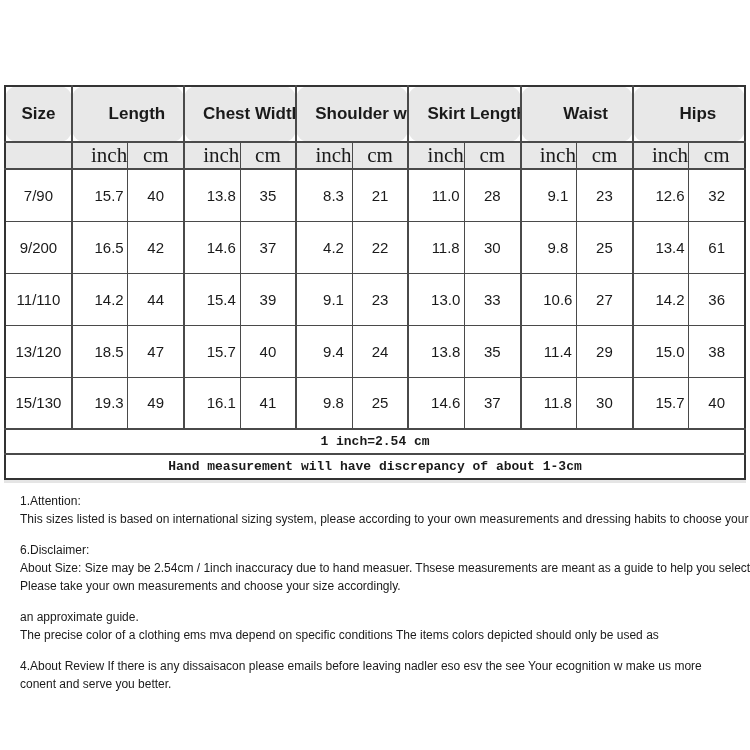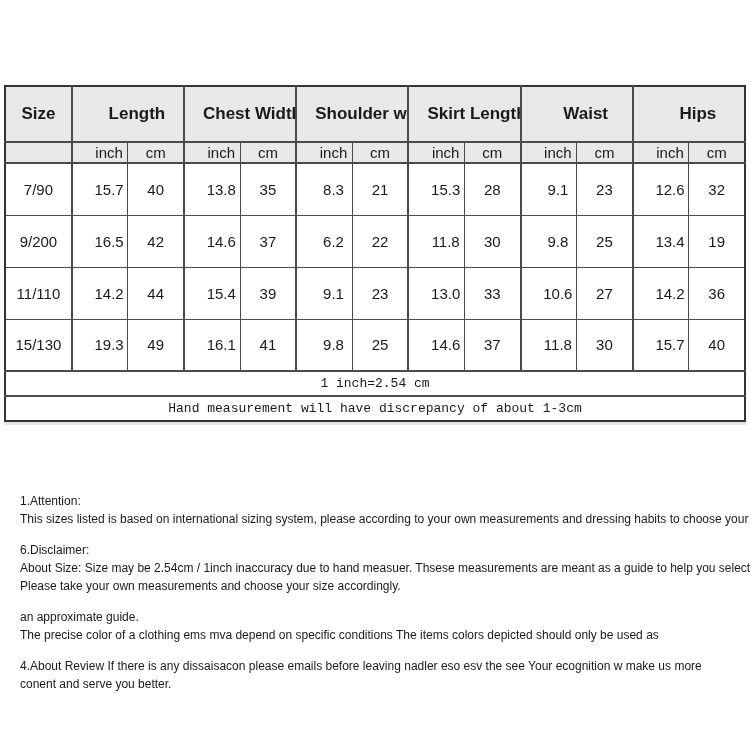--- a/index.html
+++ b/index.html
@@ -38,38 +38,40 @@
     overflow:hidden;
     white-space:nowrap;
   }
   tr.group-row th{
     height:56px;
     background:var(--header-bg);
     font-size:17px;
     font-weight:bold;
     line-height:1.15;
     border-bottom-width:2px;
+    border-radius:13px;
   }
   tr.unit-row th{
     height:21px;
     background:var(--header-bg);
-    font-size:15px;
+    font-size:21px;
     font-weight:normal;
     border-bottom-width:2px;
+    font-family:Liberation Serif, serif;
   }
   tr.data-row td{
     height:52px;
     font-size:15px;
     font-weight:normal;
     background:#ffffff;
   }
   td.note-cell{
     height:25px;
     font-family:"Liberation Mono","DejaVu Sans Mono",monospace;
-    font-weight:normal;
+    font-weight:bold;
     font-size:13px;
     background:#ffffff;
     border-top-width:2px;
   }
   .gsep{border-left-width:2px;padding-left:18px;}
   .notes{
     position:absolute;
     left:20px;top:492px;width:736px;
     font-size:12px;
     line-height:18px;
@@ -126,58 +128,73 @@
         </thead>
         <tbody>
           <tr class="data-row">
             <td>7/90</td>
             <td class="gsep">15.7</td>
             <td>40</td>
             <td class="gsep">13.8</td>
             <td>35</td>
             <td class="gsep">8.3</td>
             <td>21</td>
-            <td class="gsep">15.3</td>
+            <td class="gsep">11.0</td>
             <td>28</td>
             <td class="gsep">9.1</td>
             <td>23</td>
             <td class="gsep">12.6</td>
             <td>32</td>
           </tr>
           <tr class="data-row">
             <td>9/200</td>
             <td class="gsep">16.5</td>
             <td>42</td>
             <td class="gsep">14.6</td>
             <td>37</td>
-            <td class="gsep">6.2</td>
+            <td class="gsep">4.2</td>
             <td>22</td>
             <td class="gsep">11.8</td>
             <td>30</td>
             <td class="gsep">9.8</td>
             <td>25</td>
             <td class="gsep">13.4</td>
-            <td>19</td>
+            <td>61</td>
           </tr>
           <tr class="data-row">
             <td>11/110</td>
             <td class="gsep">14.2</td>
             <td>44</td>
             <td class="gsep">15.4</td>
             <td>39</td>
             <td class="gsep">9.1</td>
             <td>23</td>
             <td class="gsep">13.0</td>
             <td>33</td>
             <td class="gsep">10.6</td>
             <td>27</td>
             <td class="gsep">14.2</td>
             <td>36</td>
           </tr>
           <tr class="data-row">
+            <td>13/120</td>
+            <td class="gsep">18.5</td>
+            <td>47</td>
+            <td class="gsep">15.7</td>
+            <td>40</td>
+            <td class="gsep">9.4</td>
+            <td>24</td>
+            <td class="gsep">13.8</td>
+            <td>35</td>
+            <td class="gsep">11.4</td>
+            <td>29</td>
+            <td class="gsep">15.0</td>
+            <td>38</td>
+          </tr>
+          <tr class="data-row">
             <td>15/130</td>
             <td class="gsep">19.3</td>
             <td>49</td>
             <td class="gsep">16.1</td>
             <td>41</td>
             <td class="gsep">9.8</td>
             <td>25</td>
             <td class="gsep">14.6</td>
             <td>37</td>
             <td class="gsep">11.8</td>

